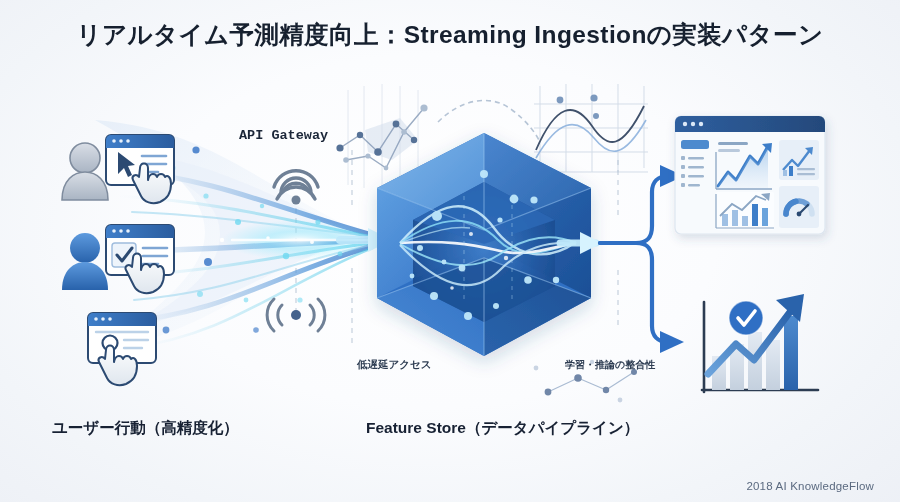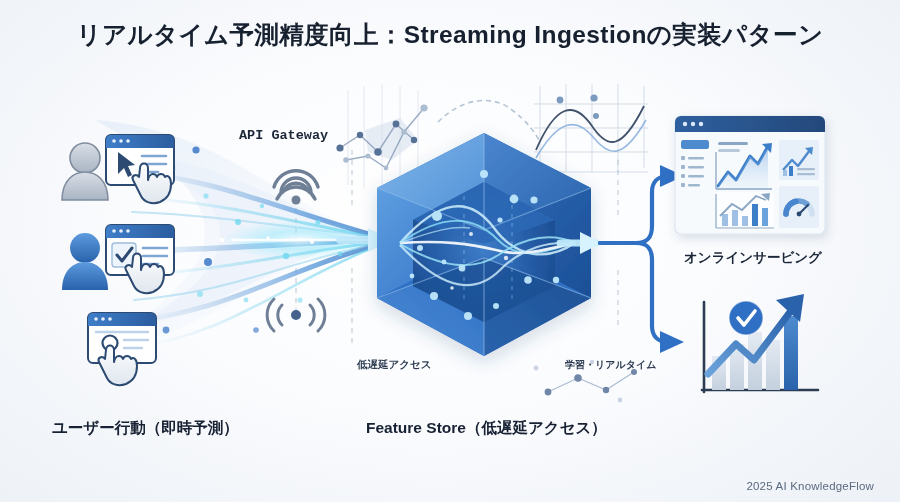--- a/index.html
+++ b/index.html
@@ -536,23 +536,22 @@
 
     <g>
       <circle cx="746" cy="318" r="17" fill="#2f6fc4"></circle>
       <circle cx="746" cy="318" r="17" fill="none" stroke="#ffffff" stroke-width="1.4" opacity=".5"></circle>
       <path d="M738,318 L744,325 L755,311" fill="none" stroke="#ffffff" stroke-width="3.6" stroke-linecap="round" stroke-linejoin="round"></path>
     </g>
   </svg>
 
   <div class="title">リアルタイム予測精度向上：Streaming Ingestionの実装パターン</div>
 
-  <div class="lbl lbl-main" id="lbl-users">ユーザー行動（即時予測）</div>
-  <div class="lbl lbl-main" id="lbl-featurestore">Feature Store（低遅延アクセス）</div>
-  <div class="lbl lbl-mid" id="lbl-serving">オンラインサービング</div>
+  <div class="lbl lbl-main" id="lbl-users">ユーザー行動（高精度化）</div>
+  <div class="lbl lbl-main" id="lbl-featurestore">Feature Store（データパイプライン）</div>
   <div class="lbl lbl-mid" id="lbl-api">API Gateway</div>
 
   <div class="lbl lbl-small" id="lbl-lowlat">低遅延アクセス</div>
-  <div class="lbl lbl-small" id="lbl-consistency">学習・リアルタイム</div>
-
-  <div class="footer">2025 AI KnowledgeFlow</div>
+  <div class="lbl lbl-small" id="lbl-consistency">学習・推論の整合性</div>
+
+  <div class="footer">2018 AI KnowledgeFlow</div>
 
 </div>
 
 </body></html>

